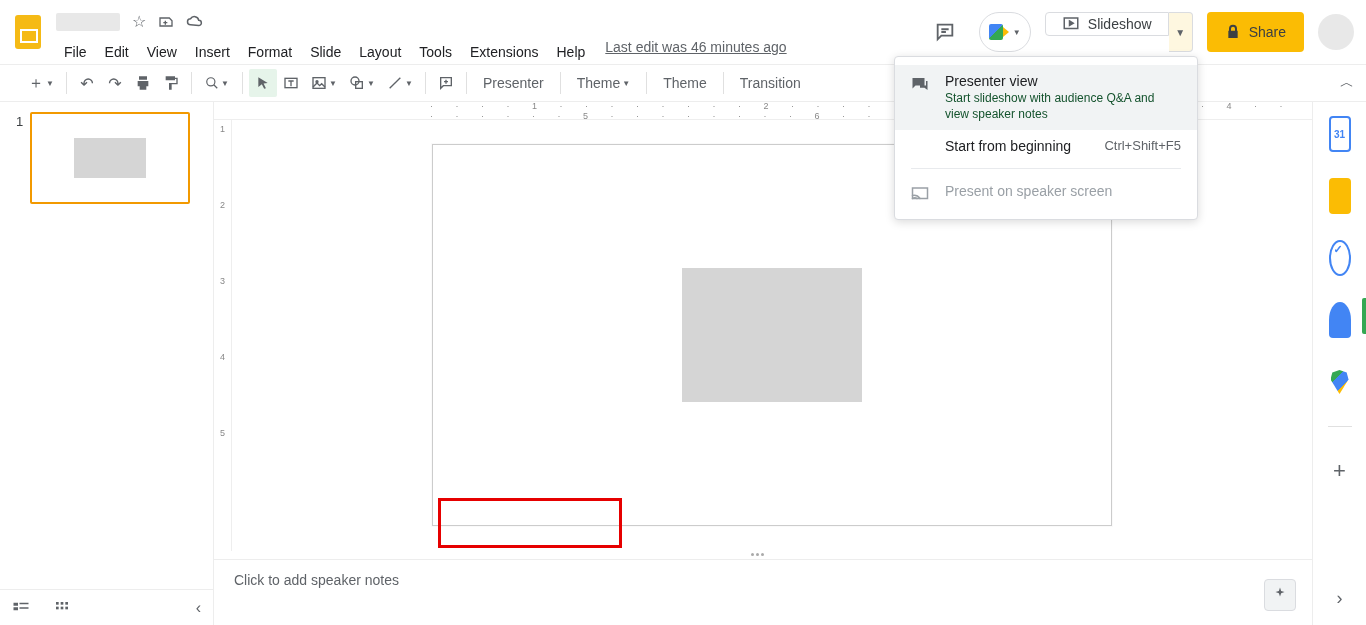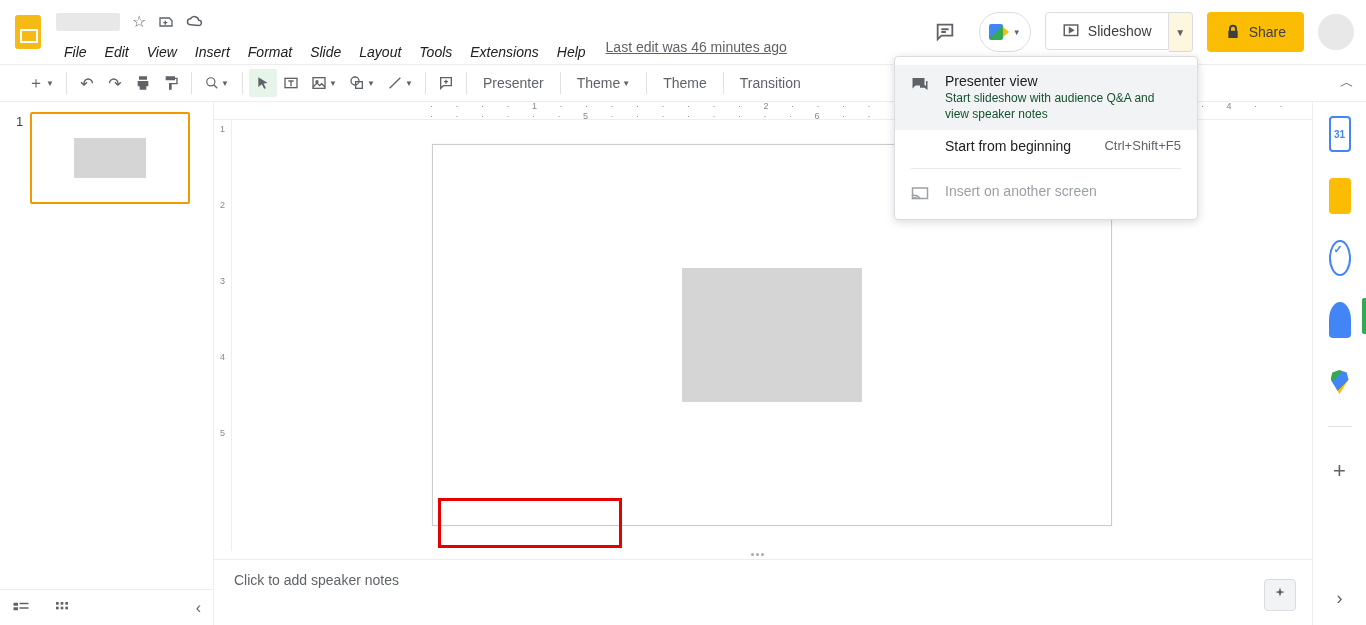--- a/index.html
+++ b/index.html
@@ -9,30 +9,30 @@
 .header1 { height: 64px; display: flex; align-items: flex-start; padding: 8px 8px 0 8px; }
 .logo { width: 40px; height: 40px; display: flex; align-items: center; justify-content: center; margin-top: 4px; }
 .logo-yellow { width: 26px; height: 34px; background: #f5ba15; border-radius: 3px; position: relative; }
 .logo-yellow::after { content: ""; position: absolute; width: 14px; height: 10px; border: 2px solid #fff; left: 5px; top: 14px; }
 .title-area { flex: 0 0 auto; margin-left: 8px; }
 .title-row { display: flex; align-items: center; height: 24px; margin-top: 2px; }
 .title-placeholder { width: 64px; height: 18px; background: #e8e8e8; border-radius: 2px; }
 .title-icons { display: flex; margin-left: 12px; gap: 12px; color: #5f6368; }
 .title-icons span { font-size: 16px; cursor: pointer; line-height: 1; }
 .menubar { display: flex; gap: 2px; margin-top: 6px; font-size: 14px; color: #202124; }
-.menubar span { padding: 4px 8px; cursor: pointer; border-radius: 4px; font-style: italic; }
+.menubar span { padding: 4px 8px; cursor: pointer; border-radius: 4px; }
 .last-edit { margin-left: 12px; font-size: 14px; color: #5f6368; text-decoration: underline; cursor: pointer; align-self: center; padding-top: 22px; }
 
 .header-right { margin-left: auto; display: flex; align-items: center; gap: 14px; padding-right: 4px; margin-top: 4px; }
 .icon-btn { width: 40px; height: 40px; display: flex; align-items: center; justify-content: center; color: #5f6368; cursor: pointer; border-radius: 50%; font-size: 20px; }
 .meet-btn { width: 52px; height: 40px; border: 1px solid #dadce0; border-radius: 20px; display: flex; align-items: center; justify-content: center; cursor: pointer; gap: 2px; }
 .meet-logo { width: 20px; height: 16px; position: relative; }
 .meet-logo::before { content: ""; position: absolute; width: 14px; height: 16px; left: 0; background: linear-gradient(135deg,#4285f4 0 50%,#34a853 50% 100%); border-radius: 2px; }
 .meet-logo::after { content: ""; position: absolute; right: 0; top: 3px; border-left: 6px solid #fbbc05; border-top: 5px solid transparent; border-bottom: 5px solid transparent; }
-.slideshow-btn { height: 38px; border: 1px solid #dadce0; border-radius: 4px 0 0 4px; display: flex; align-items: center; padding: 0 16px; font-size: 14px; color: #3c4043; cursor: pointer; gap: 8px; }
+.slideshow-btn { height: 24px; border: 1px solid #dadce0; border-radius: 4px 0 0 4px; display: flex; align-items: center; padding: 0 16px; font-size: 14px; color: #3c4043; cursor: pointer; gap: 8px; }
 .slideshow-drop { height: 40px; width: 24px; border: 1px solid #dadce0; border-left: none; border-radius: 0 4px 4px 0; display: flex; align-items: center; justify-content: center; cursor: pointer; color: #5f6368; font-size: 10px; background: #fef7e0; }
 .slideshow-wrap { display: flex; }
 .share-btn { height: 40px; background: #fbbc04; border-radius: 4px; display: flex; align-items: center; padding: 0 18px; font-size: 14px; color: #3c4043; cursor: pointer; gap: 8px; font-weight: 500; }
 .avatar { width: 36px; height: 36px; background: #e8e8e8; border-radius: 50%; cursor: pointer; }
 
 
 .toolbar { height: 38px; border-top: 1px solid #ededed; border-bottom: 1px solid #ededed; display: flex; align-items: center; padding: 0 8px 0 22px; font-size: 14px; color: #444; position: relative; }
 .tool { width: 28px; height: 28px; display: flex; align-items: center; justify-content: center; color: #5f6368; cursor: pointer; border-radius: 2px; font-size: 16px; }
 .tool-wide { width: 38px; }
 .tool-sep { width: 1px; height: 22px; background: #e0e0e0; margin: 0 6px; }
@@ -349,18 +349,18 @@
   </div>
   <div class="dd-sep"></div>
   <div class="dd-item dd-disabled">
     <div class="dd-icon">
       <svg width="18" height="18" viewBox="0 0 24 24" fill="none" stroke="#9aa0a6" stroke-width="2">
           <rect x="2" y="4" width="20" height="14"></rect>
           <path d="M2 18a6 6 0 016 0M2 14a10 10 0 0110 4" stroke-linecap="round"></path>
         </svg>
     </div>
     <div class="dd-body">
-      <div class="dd-title">Insert on another screen</div>
+      <div class="dd-title">Present on speaker screen</div>
     </div>
   </div>
 </div>
 
 <div class="red-box" style="left:438px; top:498px; width:184px; height:50px;"></div>
 
 </body></html>

